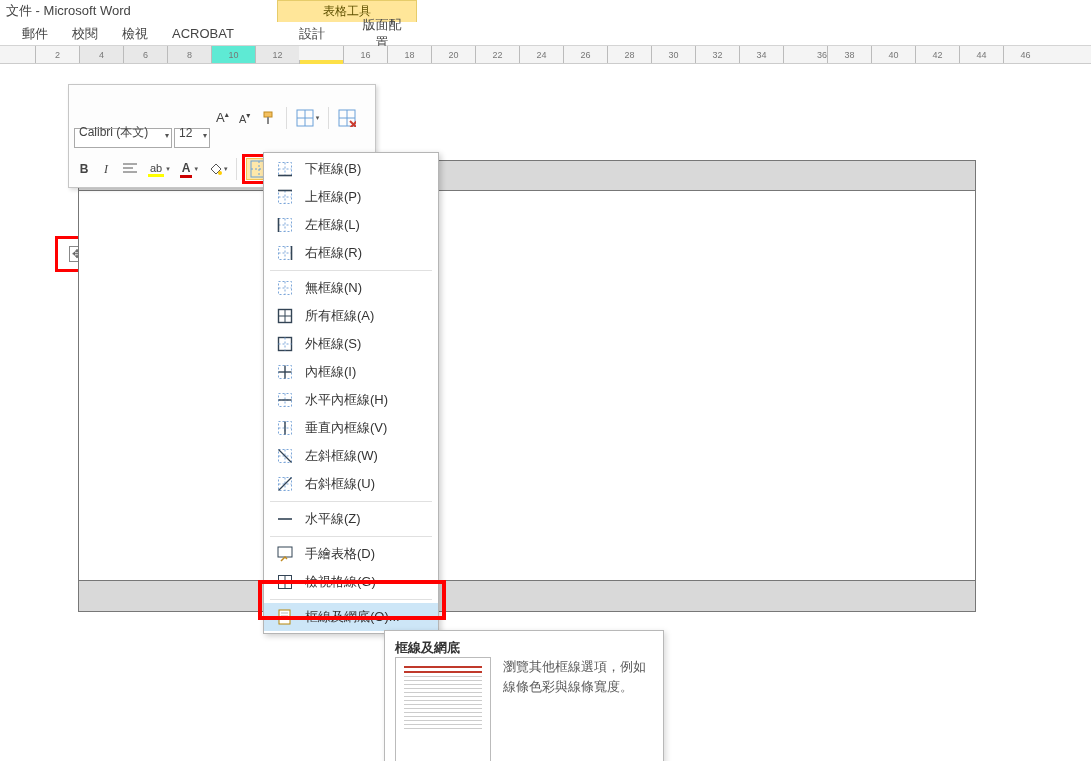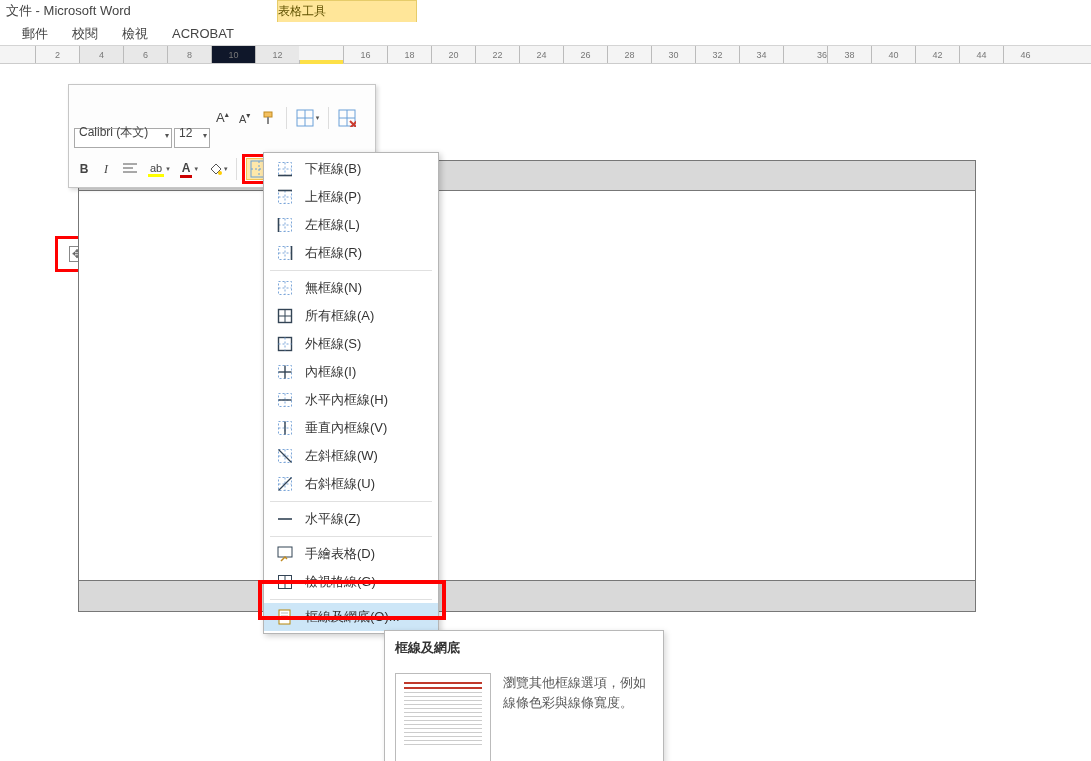--- a/index.html
+++ b/index.html
@@ -35,21 +35,21 @@
     color: #444;
     cursor: pointer;
     display: flex;
     align-items: center;
   }
   .contextual-tabs {
     position: absolute;
     left: 277px;
     top: -22px;
     width: 140px;
-    text-align: left;
+    text-align: center;
     font-family: Liberation Serif, serif;
   }
   .contextual-header {
     background: #ffe699;
     color: #5f5100;
     font-size: 12px;
     padding: 2px 0;
     border: 1px solid #e6cc6a;
     border-bottom: none;
   }
@@ -214,21 +214,21 @@
     left:384px; top:630px;
     width:280px;
     background:#fff;
     border:1px solid #b8b8b8;
     box-shadow:2px 2px 6px rgba(0,0,0,.15);
     z-index:30;
     padding:8px 10px 10px;
     font-size:13px;
     color:#5a5a5a;
   }
-  .tooltip-title{font-weight:bold;margin-bottom:16px;color:#333;}
+  .tooltip-title{font-weight:bold;margin-bottom:0;color:#333;}
   .tooltip-body{display:flex;gap:12px;}
   .tooltip-thumb{
     width:96px;height:110px;background:#fff;border:1px solid #bbb;
     position:relative;padding:8px;
   }
   .tooltip-thumb .bar{height:2px;background:#c0392b;margin-bottom:3px;}
   .tooltip-thumb .txt{height:1px;background:#ccc;margin-bottom:3px;}
   .tooltip-desc{flex:1;line-height:1.5;}
   
   .bicon{width:18px;height:18px;display:inline-block;}
@@ -242,29 +242,33 @@
 </div>
 
 <div class="tabs-row">
   <div class="tab" style="margin-left:10px;">郵件</div>
   <div class="tab">校閱</div>
   <div class="tab">檢視</div>
   <div class="tab">ACROBAT</div>
 
   <div class="contextual-tabs">
     <div class="contextual-header">表格工具</div>
+    <div class="contextual-sub">
+      <div class="tab">設計</div>
+      <div class="tab">版面配置</div>
+    </div>
   </div>
 </div>
 
 <div class="ruler-strip" id="ruler">
     <div class="ruler-cell" style="width: 44px;">2</div>
     <div class="ruler-cell" style="width: 44px; background: rgb(232, 232, 232);">4</div>
     <div class="ruler-cell" style="width: 44px; background: rgb(232, 232, 232);">6</div>
     <div class="ruler-cell" style="width: 44px; background: rgb(232, 232, 232);">8</div>
-    <div class="ruler-cell" style="width: 44px; background: #0f172a;">10</div>
+    <div class="ruler-cell" style="width: 44px; background: #5eead4;">10</div>
     <div class="ruler-cell" style="width: 44px; background: rgb(232, 232, 232);">12</div>
     <div class="ruler-cell" style="width: 44px; background: #fde047; margin-top: 28px;">14</div>
     <div class="ruler-cell" style="width: 44px;">16</div>
     <div class="ruler-cell" style="width: 44px;">18</div>
     <div class="ruler-cell" style="width: 44px;">20</div>
     <div class="ruler-cell" style="width: 44px;">22</div>
     <div class="ruler-cell" style="width: 44px; text-align: center;">24</div>
     <div class="ruler-cell" style="width: 44px;">26</div>
     <div class="ruler-cell" style="width: 44px;">28</div>
     <div class="ruler-cell" style="width: 44px;">30</div>

